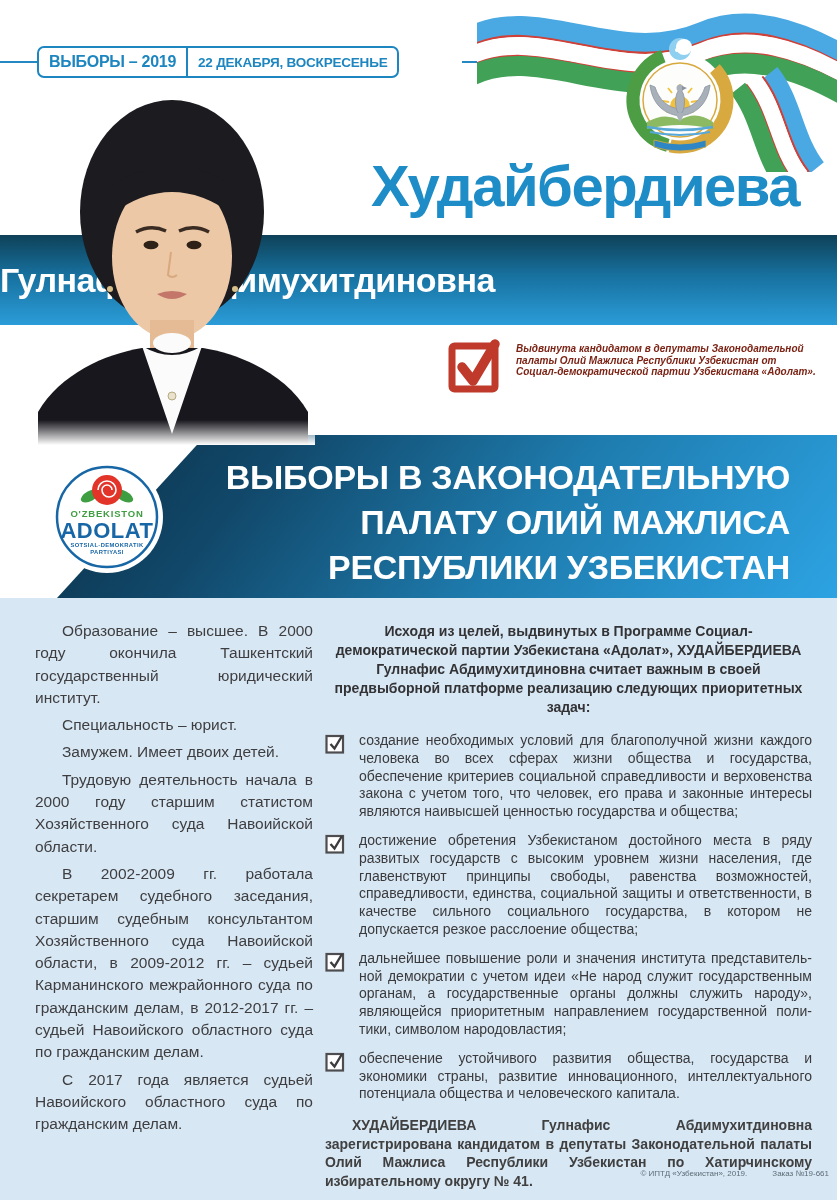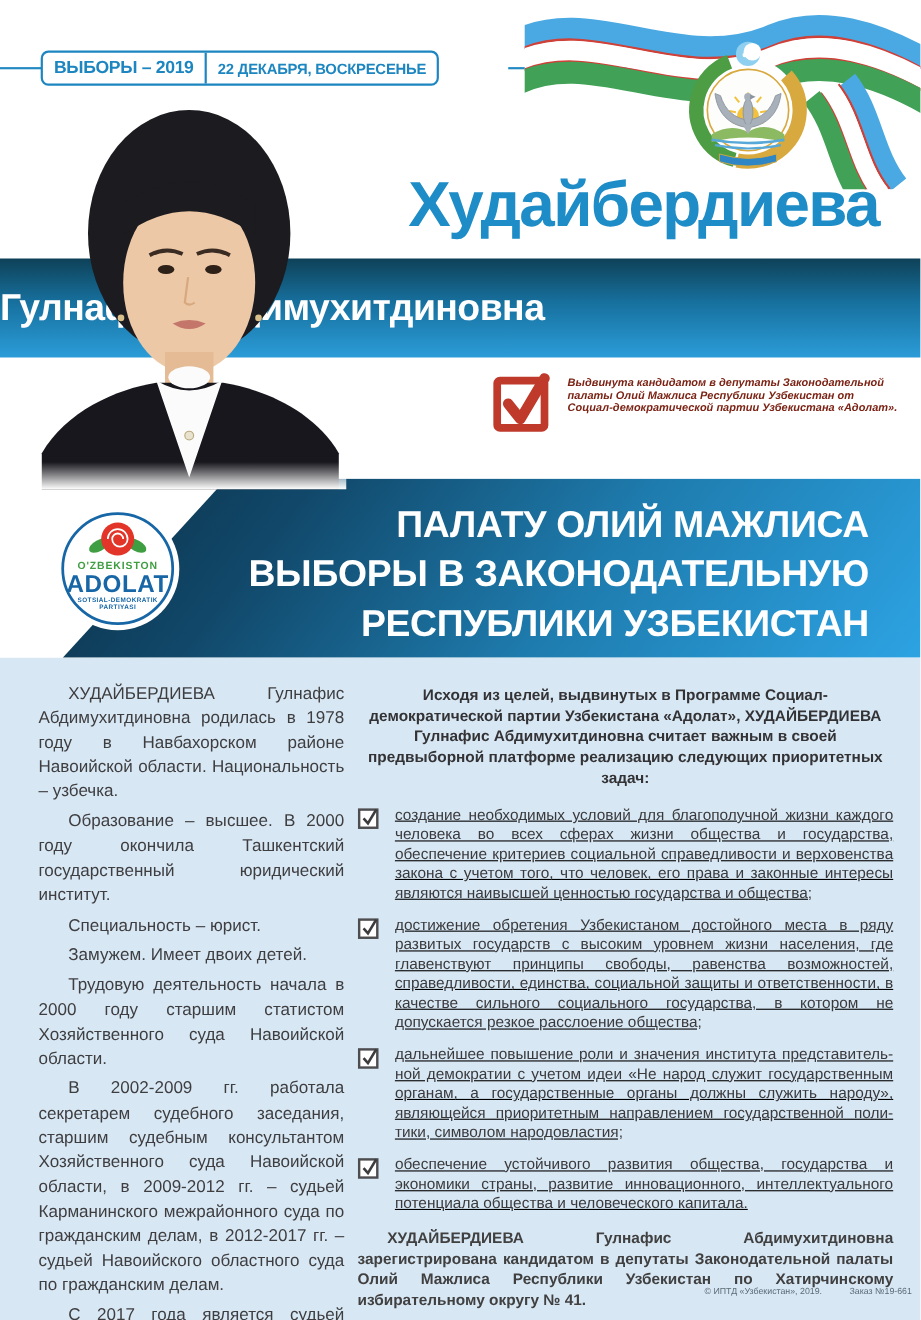--- a/index.html
+++ b/index.html
@@ -63,21 +63,21 @@
   .bio-col { position:absolute; left:35px; top:620px; width:278px; z-index:2; }
   .bio-col p {
     font-size:15.5px; line-height:22.3px; color:#3e3e40;
     text-align:justify; text-indent:27px; margin:0 0 5px 0;
   }
   .platform-col { position:absolute; left:325px; top:622px; width:487px; z-index:2; }
   .platform-intro {
     font-size:14px; font-weight:700; line-height:19px; text-align:center;
     color:#333335; margin:0 4px 15px 4px;
   }
-  .pitem { display:flex; gap:13px; margin-bottom:11px;text-decoration:underline; }
+  .pitem { display:flex; gap:13px; margin-bottom:11px; }
   .pitem svg { flex:0 0 auto; margin-top:1px; }
   .pitem .ptext { font-size:14px; line-height:17.8px; color:#3a3a3c; text-align:justify; }
   .registration {
     font-size:14px; font-weight:700; line-height:18.5px; color:#404040;
     text-align:justify; text-indent:27px; margin-top:13px;
   }
   .imprint {
     position:absolute; right:8px; top:1169px; z-index:2;
     font-size:8px; color:#5c6c76; display:flex; gap:25px; white-space:nowrap;
   }
@@ -178,22 +178,22 @@
 
   <div class="nomination">
     <svg width="58" height="58" viewBox="0 0 58 58">
       <rect x="6" y="10" width="43" height="43" rx="2.5" fill="#ffffff" stroke="#bf3a2b" stroke-width="7"></rect>
       <path d="M16,31 L27,45 L49,8" fill="none" stroke="#bf3a2b" stroke-width="9.5" stroke-linecap="round" stroke-linejoin="round"></path>
     </svg>
     <div class="note">Выдвинута кандидатом в депутаты Законодательной палаты Олий Мажлиса Республики Узбекистан от Социал-демократической  партии Узбекистана «Адолат».</div>
   </div>
 
   <div class="banner">
+    <div class="bline">ВЫБОРЫ В ЗАКОНОДАТЕЛЬНУЮ</div>
     <div class="bline">ПАЛАТУ ОЛИЙ МАЖЛИСА</div>
-    <div class="bline">ВЫБОРЫ В ЗАКОНОДАТЕЛЬНУЮ</div>
     <div class="bline">РЕСПУБЛИКИ УЗБЕКИСТАН</div>
   </div>
 
   <svg class="party-logo" viewBox="0 0 114 114">
     <circle cx="57" cy="57" r="56" fill="#ffffff"></circle>
     <circle cx="57" cy="57" r="50" fill="#ffffff" stroke="#1766a6" stroke-width="2.5"></circle>
     <g>
       <ellipse cx="40" cy="36" rx="10" ry="5" fill="#3f9e42" transform="rotate(-28 40 36)"></ellipse>
       <ellipse cx="74" cy="36" rx="10" ry="5" fill="#3f9e42" transform="rotate(28 74 36)"></ellipse>
       <circle cx="57" cy="30" r="15" fill="#e23428"></circle>
@@ -201,21 +201,20 @@
     </g>
     <text x="57" y="57" text-anchor="middle" font-family="Liberation Sans, sans-serif" font-size="9.5" font-weight="700" letter-spacing="0.8" fill="#3f9e42">O'ZBEKISTON</text>
     <text x="57" y="78" text-anchor="middle" font-family="Liberation Sans, sans-serif" font-size="22" font-weight="700" letter-spacing="0.5" fill="#1766a6">ADOLAT</text>
     <text x="57" y="87" text-anchor="middle" font-family="Liberation Sans, sans-serif" font-size="5.8" font-weight="700" letter-spacing="0.4" fill="#1766a6">SOTSIAL-DEMOKRATIK</text>
     <text x="57" y="94" text-anchor="middle" font-family="Liberation Sans, sans-serif" font-size="5.8" font-weight="700" letter-spacing="0.4" fill="#1766a6">PARTIYASI</text>
   </svg>
 
   <div class="content-bg"></div>
 
   <div class="bio-col">
-    <p>ХУДАЙБЕРДИЕВА Гулнафис Абдиму­хитдиновна родилась в 1978 году в На­вбахорском районе Навоийской области. Национальность – узбечка.</p>
     <p>Образование – высшее. В 2000 году окончила Ташкентский государственный юридический институт.</p>
     <p>Специальность – юрист.</p>
     <p>Замужем. Имеет двоих детей.</p>
     <p>Трудовую деятельность начала в 2000 году старшим статистом Хозяйственного суда Навоийской области.</p>
     <p>В 2002-2009 гг. работала секретарем судебного заседания, старшим судебным консультантом Хозяйственного суда На­воийской области, в 2009-2012 гг. – су­дьей Карманинского межрайонного суда по гражданским делам, в 2012-2017 гг. – судьей Навоийского областного суда по гражданским делам.</p>
     <p>С 2017 года является судьей Навоий­ского областного суда по гражданским де­лам.</p>
   </div>
 
   <div class="platform-col">
     <div class="platform-intro">Исходя из целей, выдвинутых в Программе Социал-демократической партии Узбекистана «Адолат», ХУДАЙБЕРДИЕВА Гулнафис Абдиму­хитдиновна считает важным в своей предвыборной платформе реализацию следующих приоритетных задач:</div>

